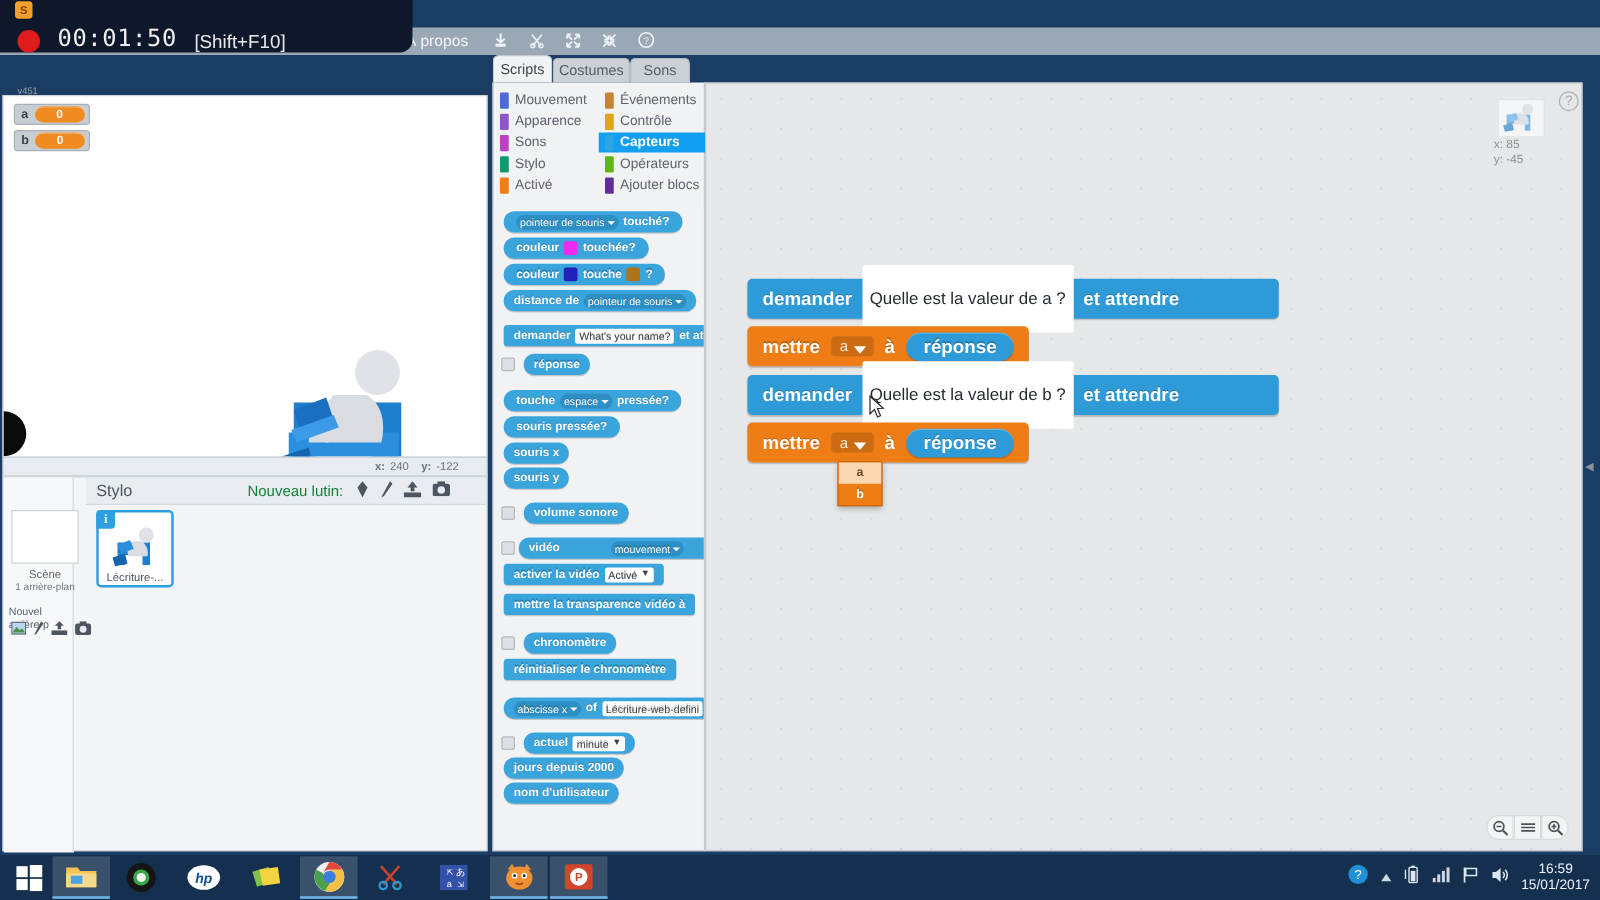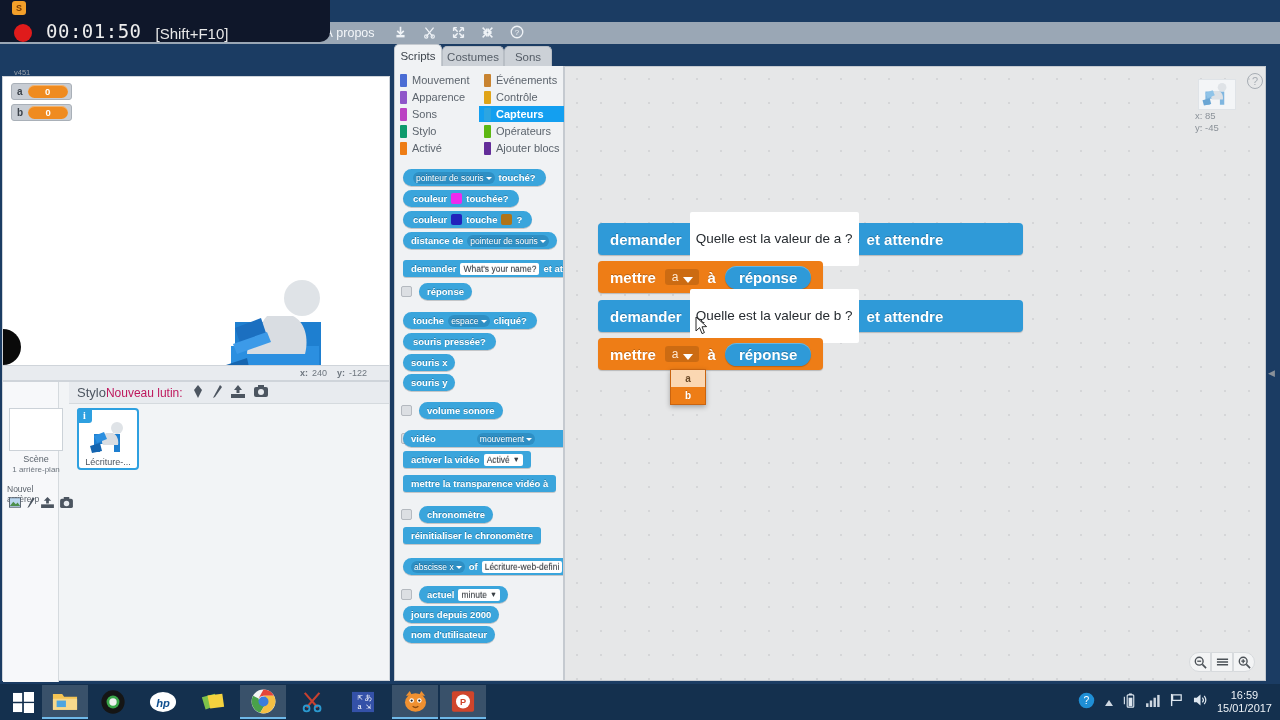--- a/index.html
+++ b/index.html
@@ -143,21 +143,21 @@
   .sprite-pane {
     position: absolute; left: 2px; top: 381px; width: 388px; height: 300px;
     background: #f2f4f6; border: 1px solid #cfd4da;
   }
   .sprite-header {
     position: absolute; left: 66px; top: 0; right: 0; height: 22px;
     background: #e8ebef; border-bottom: 1px solid #d5dade;
     display: flex; align-items: center;
   }
   .sprite-hdr-title { margin-left: 8px; font-size: 13px; color: #4c5560; }
-  .new-sprite-label { font-size: 12px; color: #be185d; }
+  .new-sprite-label { margin-left: 92px; font-size: 12px; color: #15803d; }
   .ns-icons { display: flex; align-items: center; gap: 9px; margin-left: 9px; color: #4c5560; font-size: 13px; }
   .stage-col {
     position: absolute; left: 0; top: 0; width: 56px; height: 300px;
     background: #f7f8fa; border-right: 1px solid #d5dade;
   }
   .scene-thumb {
     position: absolute; left: 6px; top: 26px; width: 54px; height: 43px;
     background: #fff; border: 1px solid #ccd2d8;
   }
   .scene-label {
@@ -619,39 +619,39 @@
       </div>
 
       <div class="pb-check" style="left:6px; top:120px;"></div>
       <div class="pb round" style="left:24px; top:117px;">
         <span>réponse</span>
       </div>
 
       <div class="pb bool" style="left:8px; top:146px;">
         <span>touche</span>
         <span class="pb-dd">espace</span>
-        <span>cliqué?</span>
+        <span>pressée?</span>
       </div>
       <div class="pb bool" style="left:8px; top:167px;">
         <span>souris pressée?</span>
       </div>
       <div class="pb round" style="left:8px; top:188px;">
         <span>souris x</span>
       </div>
       <div class="pb round" style="left:8px; top:208px;">
         <span>souris y</span>
       </div>
 
       <div class="pb-check" style="left:6px; top:239px;"></div>
       <div class="pb round" style="left:24px; top:236px;">
         <span>volume sonore</span>
       </div>
 
       <div class="pb-check" style="left:6px; top:267px;"></div>
-      <div class="pb round" style="left:8px; top:264px;gap:41px;">
+      <div class="pb round" style="left:20px; top:264px;gap:41px;">
         <span>vidéo</span>
         <span class="pb-dd">mouvement</span>
         <span>sur</span>
         <span class="pb-input">ce lutin</span>
       </div>
       <div class="pb stack" style="left:8px; top:285px;">
         <span>activer la vidéo</span>
         <span class="pb-input">
           <span>Activé</span>
           <span style="margin-left:3px; font-size:7px;">▼</span>

